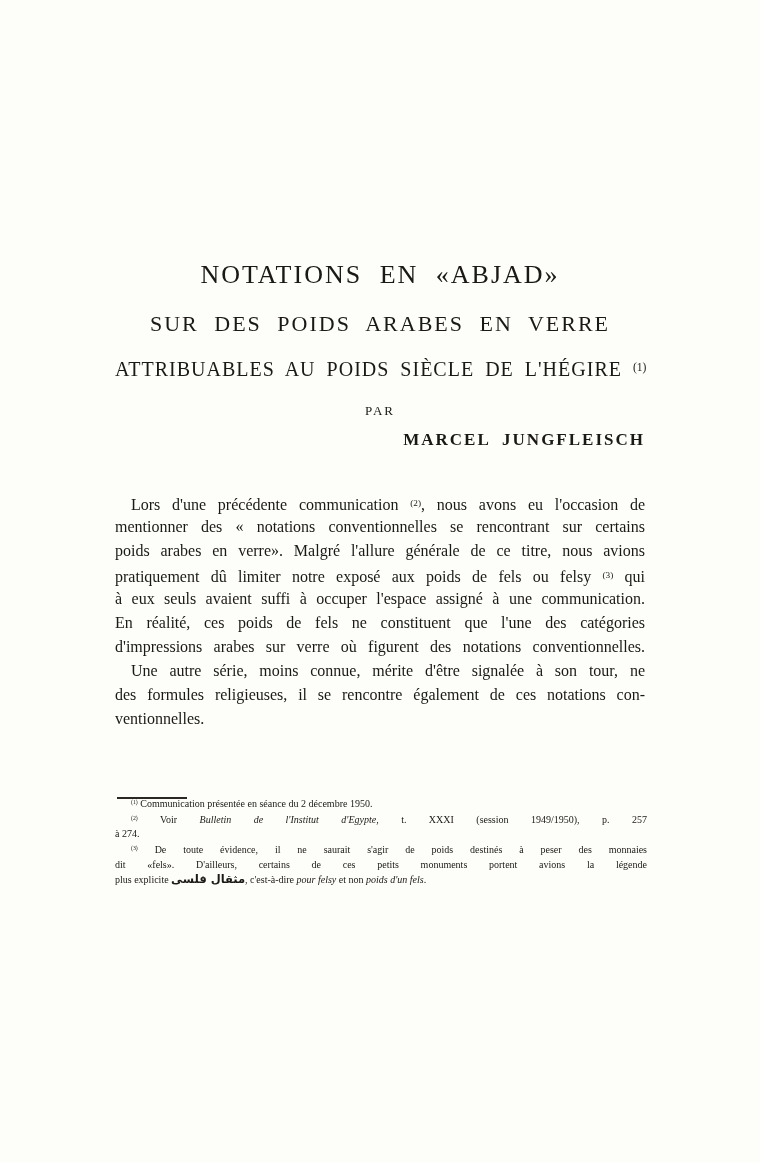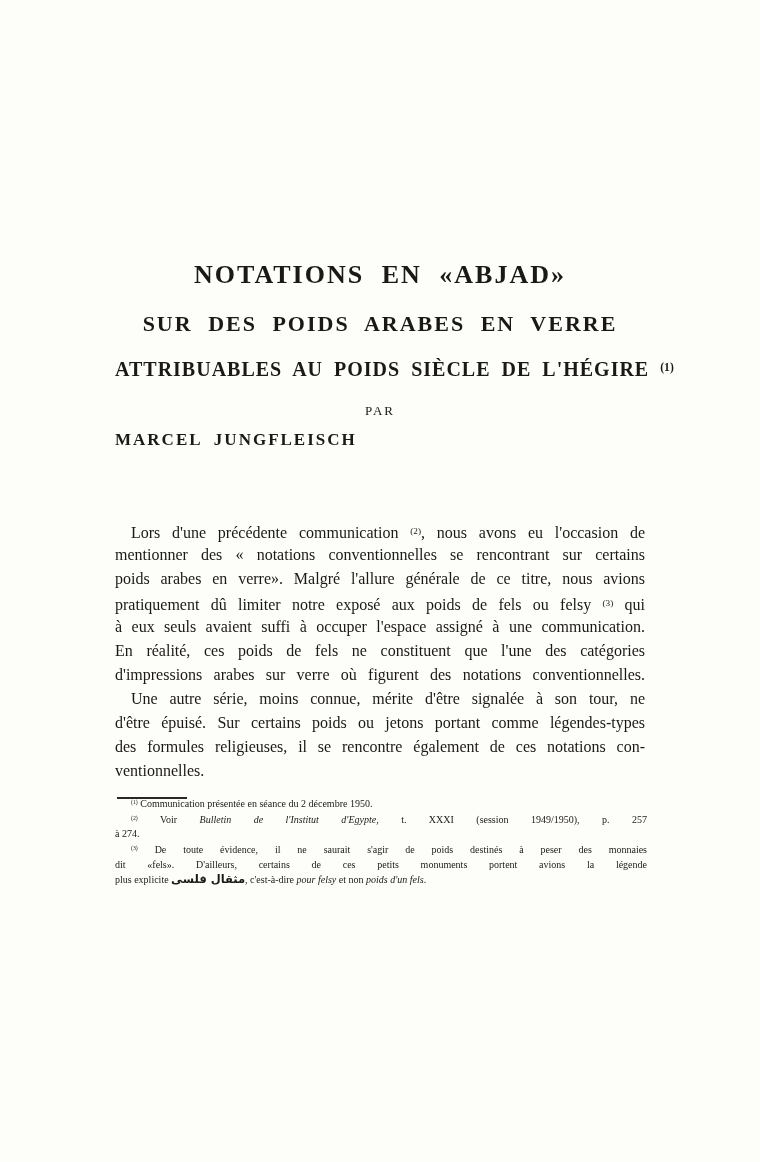--- a/index.html
+++ b/index.html
@@ -11,39 +11,39 @@
     position:relative;
     width:760px;height:1162px;
     background:var(--bg);
     color:var(--ink);
     font-family:"Liberation Serif", serif;
     overflow:hidden;
   }
   
   .title-line{
     position:absolute;left:115px;width:530px;
-    text-align:center;font-weight:bold;white-space:nowrap;
+    text-align:center;font-weight:normal;white-space:nowrap;
   }
   .t1{top:260px;font-size:26px;letter-spacing:2px;word-spacing:9px;}
   .t2{top:311px;font-size:22px;letter-spacing:2px;word-spacing:8px;}
   .t3{top:358px;font-size:20px;letter-spacing:1px;word-spacing:5px;}
   .t3 .rich-line{display:inline;}
   .byline-par{
     position:absolute;top:403px;left:115px;width:530px;
     text-align:center;font-weight:normal;font-size:13px;letter-spacing:2px;
   }
   .byline-author{
     position:absolute;top:430px;left:115px;width:530px;
-    text-align:left;font-weight:bold;font-size:17px;
+    text-align:right;font-weight:bold;font-size:17px;
     letter-spacing:2px;word-spacing:6px;
   }
   
   .body-text{
     position:absolute;top:491px;left:115px;width:530px;
-    font-size:16px;line-height:24px;margin-top:28px;
+    font-size:16px;line-height:24px;
   }
   .body-text .rich-line{height:24px;}
   
   .footnote-rule{
     position:absolute;top:797px;left:117px;width:70px;height:2px;
     background:#2b2824;
   }
   .footnotes{
     position:absolute;top:795px;left:115px;width:532px;
     font-size:10px;line-height:15px;
@@ -77,21 +77,20 @@
 
   <div class="body-text">
       <div class="rich-line just ind"><span>Lors d'une précédente communication </span><span class="sup">(2)</span><span>, nous avons eu l'occasion de</span></div>
       <div class="rich-line just"><span>mentionner des « notations conventionnelles se rencontrant sur certains</span></div>
       <div class="rich-line just"><span>poids arabes en verre». Malgré l'allure générale de ce titre, nous avions</span></div>
       <div class="rich-line just"><span>pratiquement dû limiter notre exposé aux poids de fels ou felsy </span><span class="sup">(3)</span><span> qui</span></div>
       <div class="rich-line just"><span>à eux seuls avaient suffi à occuper l'espace assigné à une communication.</span></div>
       <div class="rich-line just"><span>En réalité, ces poids de fels ne constituent que l'une des catégories</span></div>
       <div class="rich-line just"><span>d'impressions arabes sur verre où figurent des notations conventionnelles.</span></div>
       <div class="rich-line just ind"><span>Une autre série, moins connue, mérite d'être signalée à son tour, ne</span></div>
-      <div class="rich-line just"><span>d'être épuisé. Sur certains poids ou jetons portant comme légendes-types</span></div>
       <div class="rich-line just"><span>des formules religieuses, il se rencontre également de ces notations con-</span></div>
       <div class="rich-line"><span>ventionnelles.</span></div>
     </div>
 
   <div class="footnote-rule"></div>
 
   <div class="footnotes">
       <div class="rich-line ind"><span class="sup">(1)</span><span> Communication présentée en séance du 2 décembre 1950.</span></div>
       <div class="rich-line just ind"><span class="sup">(2)</span><span> Voir </span><span class="italic">Bulletin de l'Institut d'Egypte,</span><span> t. XXXI (session 1949/1950), p. 257</span></div>
       <div class="rich-line"><span>à 274.</span></div>

